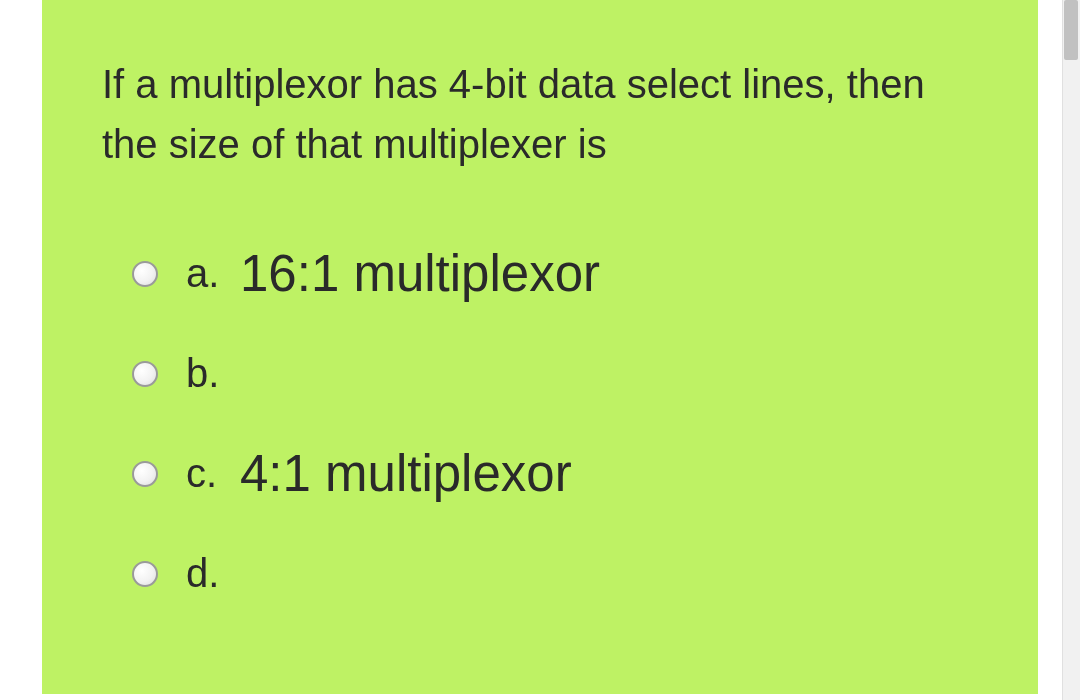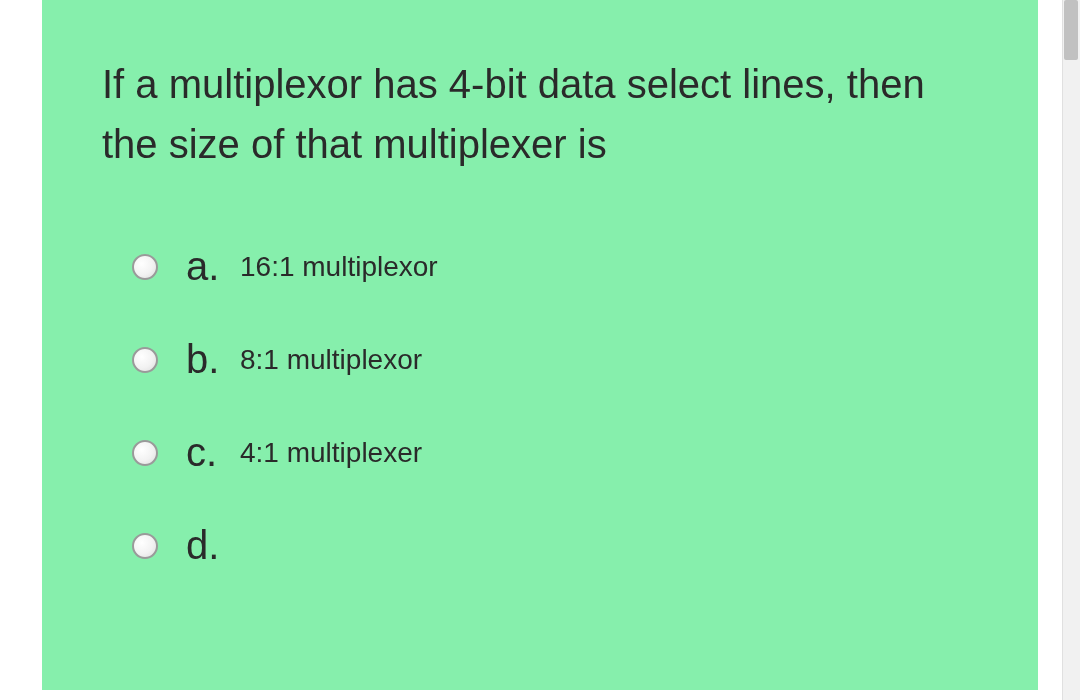--- a/index.html
+++ b/index.html
@@ -26,21 +26,21 @@
     .scrollbar-thumb {
       position: absolute;
       right: 2px;
       top: 0;
       width: 14px;
       height: 60px;
       background: #c1c1c1;
       border-radius: 2px;
     }
     .question-card {
-      background: #86efac;
+      background: #bef264;
       margin: 0 42px 0 42px;
       padding: 54px 60px 50px 60px;
       min-height: 690px;
     }
     .question-text {
       font-size: 40px;
       color: #2a2a2a;
       line-height: 1.5;
       margin-bottom: 70px;
       font-weight: 400;
@@ -63,47 +63,46 @@
       margin-right: 28px;
       cursor: pointer;
     }
     .option-letter {
       font-size: 40px;
       color: #2a2a2a;
       width: 54px;
       flex-shrink: 0;
     }
     .option-text {
-      font-size: 28px;
+      font-size: 51px;
       color: #2a2a2a;
     }
   </style>
 </head>
 <body>
 
 <div class="question-card">
   <div class="question-text">If a multiplexor has 4-bit data select lines, then the size of that multiplexer is</div>
   <div class="options">
 
     <div class="option-row">
       <div class="radio"></div>
       <div class="option-letter">a.</div>
       <div class="option-text">16:1 multiplexor</div>
     </div>
 
     <div class="option-row">
       <div class="radio"></div>
       <div class="option-letter">b.</div>
-      <div class="option-text">8:1 multiplexor</div>
     </div>
 
     <div class="option-row">
       <div class="radio"></div>
       <div class="option-letter">c.</div>
-      <div class="option-text">4:1 multiplexer</div>
+      <div class="option-text">4:1 multiplexor</div>
     </div>
 
     <div class="option-row">
       <div class="radio"></div>
       <div class="option-letter">d.</div>
     </div>
 
   </div>
 </div>
 

